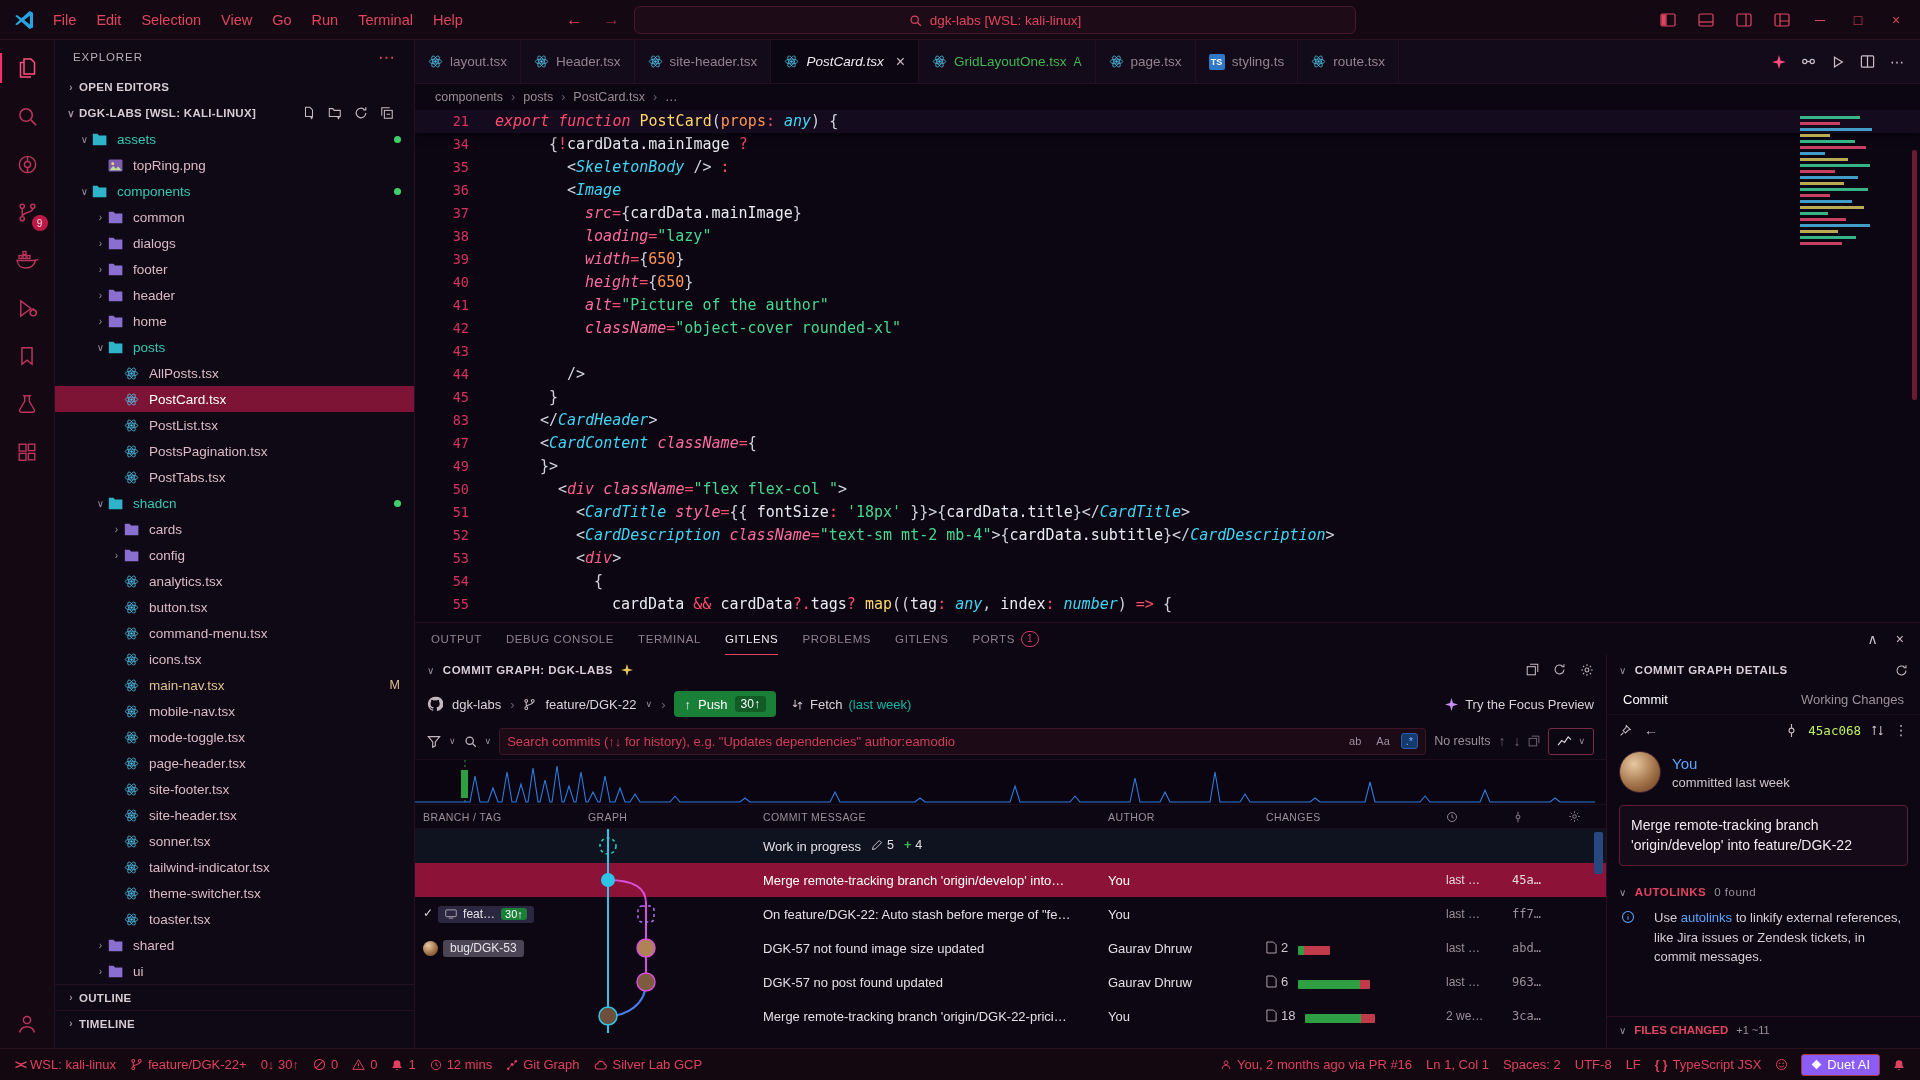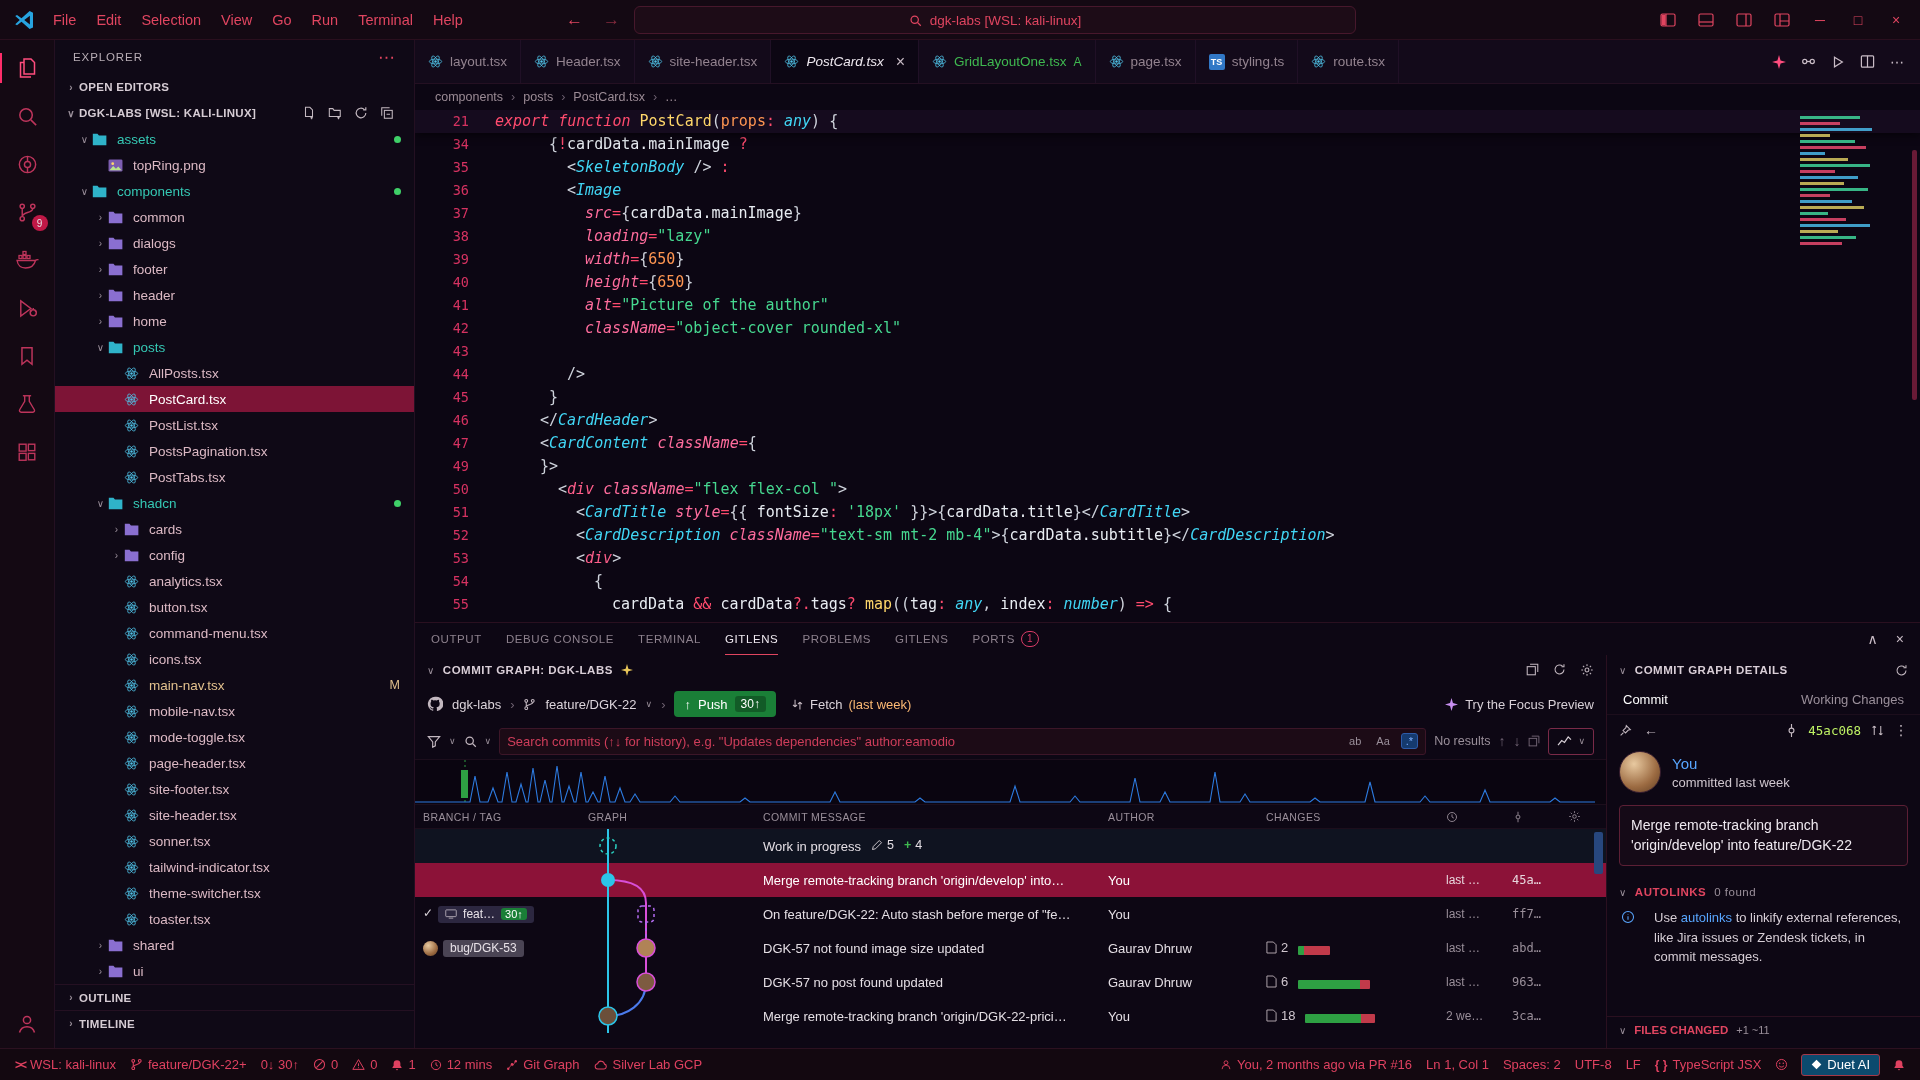--- a/index.html
+++ b/index.html
@@ -82,21 +82,21 @@
 .pbody{flex:1;display:flex;min-height:0}
 .gview{flex:1;display:flex;flex-direction:column;min-width:0}
 .dview{width:314px;flex:none;border-left:1px solid #2a1020;display:flex;flex-direction:column;overflow:hidden;background:#0d0714}
 .ghead{height:30px;display:flex;align-items:center;gap:8px;padding:0 12px;font-size:11.5px;font-weight:bold;letter-spacing:.5px;color:#d9ced7;flex:none}
 .ghead .chev,.dhead .chev,.dsec .chev,.dfiles .chev{color:#9a8f9a;font-size:10px;font-weight:normal}
 .gicons{margin-left:auto;display:flex;gap:14px;color:#c3b8c0}
 .gtools{height:38px;display:flex;align-items:center;gap:9px;padding:0 12px;font-size:13px;color:#dcd4db;flex:none}
 .gsep{color:#6f6272}
 .pushbtn{background:#1a7f37;color:#fff;border-radius:4px;height:26px;display:flex;align-items:center;gap:7px;padding:0 10px;font-size:13px}
 .pushbadge{background:rgba(0,0,0,.28);border-radius:3px;padding:1px 6px;font-size:12px}
-.hint{color:#fdba74}
+.hint{color:#14b8a6}
 .focusprev{margin-left:auto;display:flex;align-items:center;gap:7px;color:#d8d0d7}
 .gsearch{height:36px;display:flex;align-items:center;gap:8px;padding:0 12px;flex:none;color:#c3b8c0}
 .carat{font-size:9px;color:#9a8f9a}
 .ginput{flex:1;display:flex;align-items:center;height:27px;background:#1c0b16;border:1px solid #3c1628;border-radius:3px;padding:0 7px;gap:7px;min-width:0}
 .ginput input{flex:1;background:transparent;border:none;outline:none;color:#e04560;font-size:13px;font-family:"Liberation Sans",sans-serif;min-width:0}
 .ginput input::placeholder{color:#d8405e;opacity:.95}
 .chip{font-size:11px;color:#9a8f9a;padding:1px 4px;border-radius:3px;flex:none}
 .chip.on{background:#153a6e;color:#7fb0ff;border:1px solid #2d5ba8}
 .nores{font-size:12.5px;color:#9a8f9a;flex:none}
 .garr{color:#6f6272}
@@ -145,21 +145,21 @@
 .dcount{color:#9a8f9a;font-weight:normal}
 .dinfo{display:flex;gap:19px;padding:6px 14px;font-size:13px;color:#d6cdd5;line-height:1.5}
 .dinfo .iicon{flex:none;color:#58a6ff;margin-top:2px}
 .dlink{color:#58a6ff}
 .dfiles{margin-top:auto;border-top:1px solid #2a1020;display:flex;align-items:center;gap:8px;padding:7px 12px 12px;font-size:11.5px;font-weight:bold;color:#e04560}
 .dstats{color:#9a8f9a;font-weight:normal;font-size:11px}
 
 .statusbar{position:absolute;left:0;right:0;bottom:0;height:32px;background:#130810;border-top:1px solid #2c1120;display:flex;align-items:center;padding:0 8px;color:#df4160;font-size:13px;z-index:6}
 .sbi{display:flex;align-items:center;gap:5px;padding:0 7px;height:100%;white-space:nowrap}
 .sb-right{margin-left:auto;display:flex;align-items:center}
-.sb-chip{background:#0c4a6e;border:1px solid #a43848;color:#fff;border-radius:3px;height:22px;padding:0 9px;margin:0 6px}
+.sb-chip{background:#8b5cf6;border:1px solid #a43848;color:#fff;border-radius:3px;height:22px;padding:0 9px;margin:0 6px}
 .sico{display:flex;align-items:center}
 .remglyph{font-weight:bold;letter-spacing:-2px;font-size:12px}
 </style>
 </head>
 <body>
 
 <div id="app">
 
   <div class="titlebar">
     <span class="vslogo">
@@ -920,21 +920,21 @@
         <div class="cl"><span class="ln">36</span><span class="ct" style="padding-left: 98px;"><span class="tk-p">&lt;</span><span class="tk-c">Image</span></span></div>
         <div class="cl"><span class="ln">37</span><span class="ct" style="padding-left: 116px;"><span class="tk-a">src</span><span class="tk-o">=</span><span class="tk-p">{</span><span class="tk-w">cardData.mainImage</span><span class="tk-p">}</span></span></div>
         <div class="cl"><span class="ln">38</span><span class="ct" style="padding-left: 116px;"><span class="tk-a">loading</span><span class="tk-o">=</span><span class="tk-s">"lazy"</span></span></div>
         <div class="cl"><span class="ln">39</span><span class="ct" style="padding-left: 116px;"><span class="tk-a">width</span><span class="tk-o">=</span><span class="tk-p">{</span><span class="tk-n">650</span><span class="tk-p">}</span></span></div>
         <div class="cl"><span class="ln">40</span><span class="ct" style="padding-left: 116px;"><span class="tk-a">height</span><span class="tk-o">=</span><span class="tk-p">{</span><span class="tk-n">650</span><span class="tk-p">}</span></span></div>
         <div class="cl"><span class="ln">41</span><span class="ct" style="padding-left: 116px;"><span class="tk-a">alt</span><span class="tk-o">=</span><span class="tk-s">"Picture of the author"</span></span></div>
         <div class="cl"><span class="ln">42</span><span class="ct" style="padding-left: 116px;"><span class="tk-a">className</span><span class="tk-o">=</span><span class="tk-s">"object-cover rounded-xl"</span></span></div>
         <div class="cl"><span class="ln">43</span><span class="ct" style="padding-left: 26px;"></span></div>
         <div class="cl"><span class="ln">44</span><span class="ct" style="padding-left: 98px;"><span class="tk-p">/&gt;</span></span></div>
         <div class="cl"><span class="ln">45</span><span class="ct" style="padding-left: 80px;"><span class="tk-p">}</span></span></div>
-        <div class="cl"><span class="ln">46</span><span class="ct" style="padding-left: 71px;"><span class="tk-p">&lt;/</span><span class="tk-c">CardHeader</span><span class="tk-p">&gt;</span></span></div>
+        <div class="cl"><span class="ln">83</span><span class="ct" style="padding-left: 71px;"><span class="tk-p">&lt;/</span><span class="tk-c">CardHeader</span><span class="tk-p">&gt;</span></span></div>
         <div class="cl"><span class="ln">47</span><span class="ct" style="padding-left: 71px;"><span class="tk-p">&lt;</span><span class="tk-c">CardContent</span><span class="tk-p"> </span><span class="tk-a">className</span><span class="tk-o">=</span><span class="tk-p">{</span></span></div>
         <div class="cl"><span class="ln">49</span><span class="ct" style="padding-left: 71px;"><span class="tk-p">}&gt;</span></span></div>
         <div class="cl"><span class="ln">50</span><span class="ct" style="padding-left: 89px;"><span class="tk-p">&lt;</span><span class="tk-t">div</span><span class="tk-p"> </span><span class="tk-a">className</span><span class="tk-o">=</span><span class="tk-s">"flex flex-col "</span><span class="tk-p">&gt;</span></span></div>
         <div class="cl"><span class="ln">51</span><span class="ct" style="padding-left: 107px;"><span class="tk-p">&lt;</span><span class="tk-c">CardTitle</span><span class="tk-p"> </span><span class="tk-a">style</span><span class="tk-o">=</span><span class="tk-p">{{ </span><span class="tk-w">fontSize</span><span class="tk-o">: </span><span class="tk-s">'18px'</span><span class="tk-p"> }}</span><span class="tk-p">&gt;{</span><span class="tk-w">cardData.title</span><span class="tk-p">}</span><span class="tk-p">&lt;/</span><span class="tk-c">CardTitle</span><span class="tk-p">&gt;</span></span></div>
         <div class="cl"><span class="ln">52</span><span class="ct" style="padding-left: 107px;"><span class="tk-p">&lt;</span><span class="tk-c">CardDescription</span><span class="tk-p"> </span><span class="tk-a">className</span><span class="tk-o">=</span><span class="tk-s">"text-sm mt-2 mb-4"</span><span class="tk-p">&gt;{</span><span class="tk-w">cardData.subtitle</span><span class="tk-p">}</span><span class="tk-p">&lt;/</span><span class="tk-c">CardDescription</span><span class="tk-p">&gt;</span></span></div>
         <div class="cl"><span class="ln">53</span><span class="ct" style="padding-left: 107px;"><span class="tk-p">&lt;</span><span class="tk-t">div</span><span class="tk-p">&gt;</span></span></div>
         <div class="cl"><span class="ln">54</span><span class="ct" style="padding-left: 125px;"><span class="tk-p">{</span></span></div>
         <div class="cl"><span class="ln">55</span><span class="ct" style="padding-left: 143px;"><span class="tk-w">cardData </span><span class="tk-o">&amp;&amp; </span><span class="tk-w">cardData</span><span class="tk-o">?.</span><span class="tk-w">tags</span><span class="tk-o">? </span><span class="tk-f">map</span><span class="tk-p">((</span><span class="tk-w">tag</span><span class="tk-o">: </span><span class="tk-c">any</span><span class="tk-p">, </span><span class="tk-w">index</span><span class="tk-o">: </span><span class="tk-c">number</span><span class="tk-p">) </span><span class="tk-o">=&gt; </span><span class="tk-p">{</span></span></div>
       </div>
     <svg class="minimap" id="minimap" width="104" height="150">

